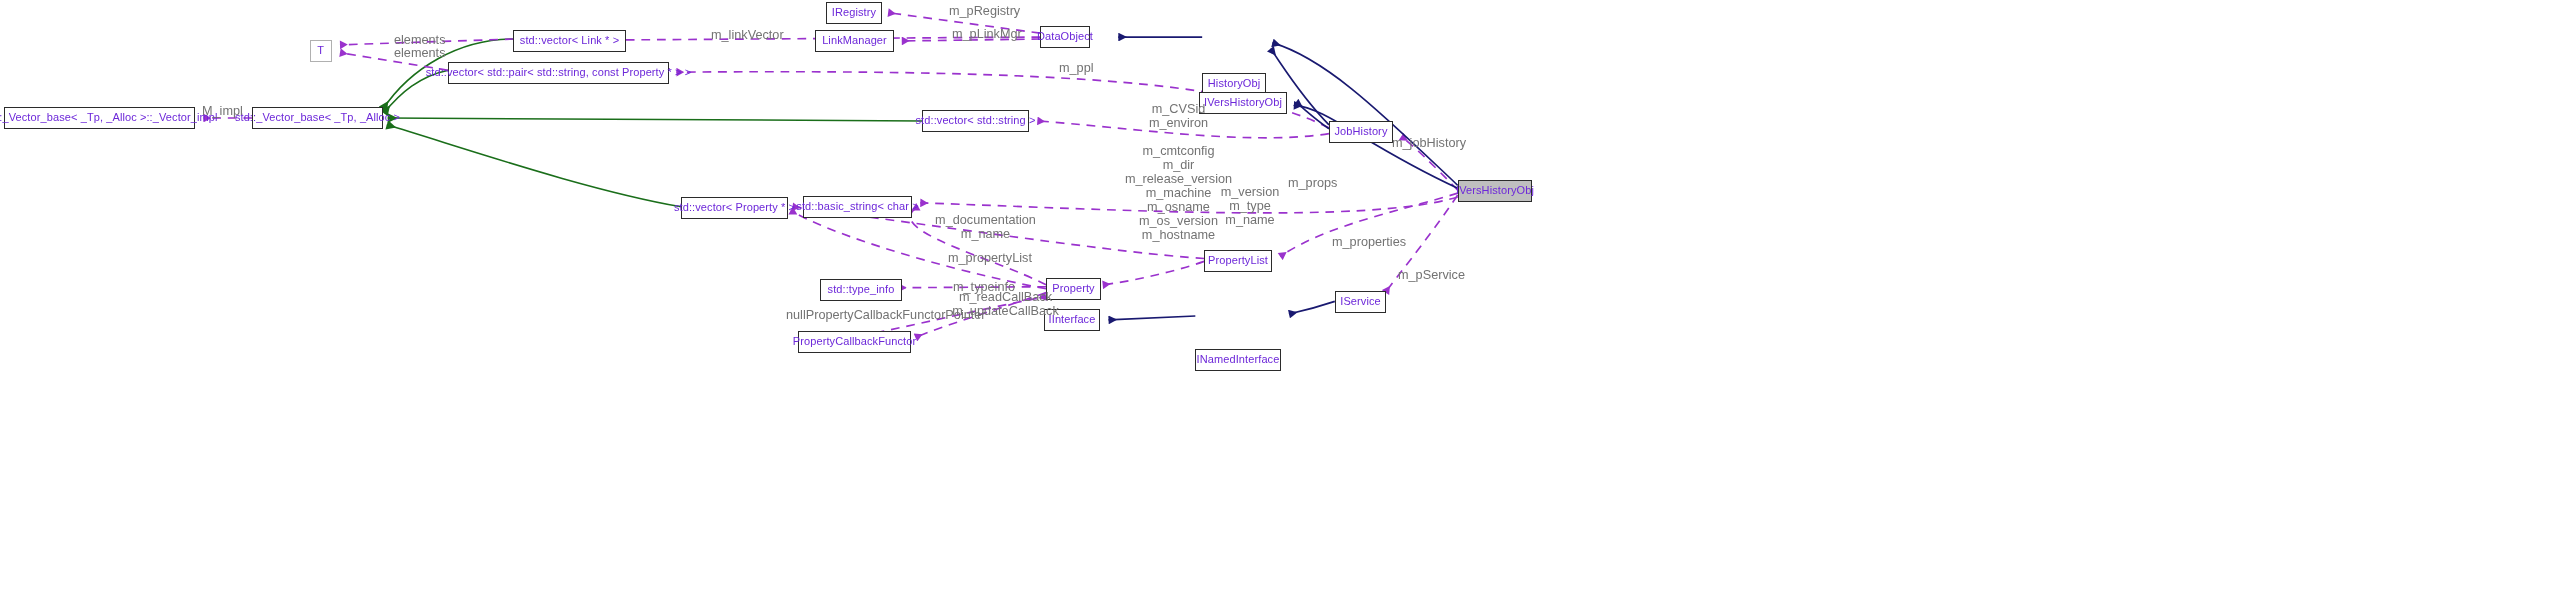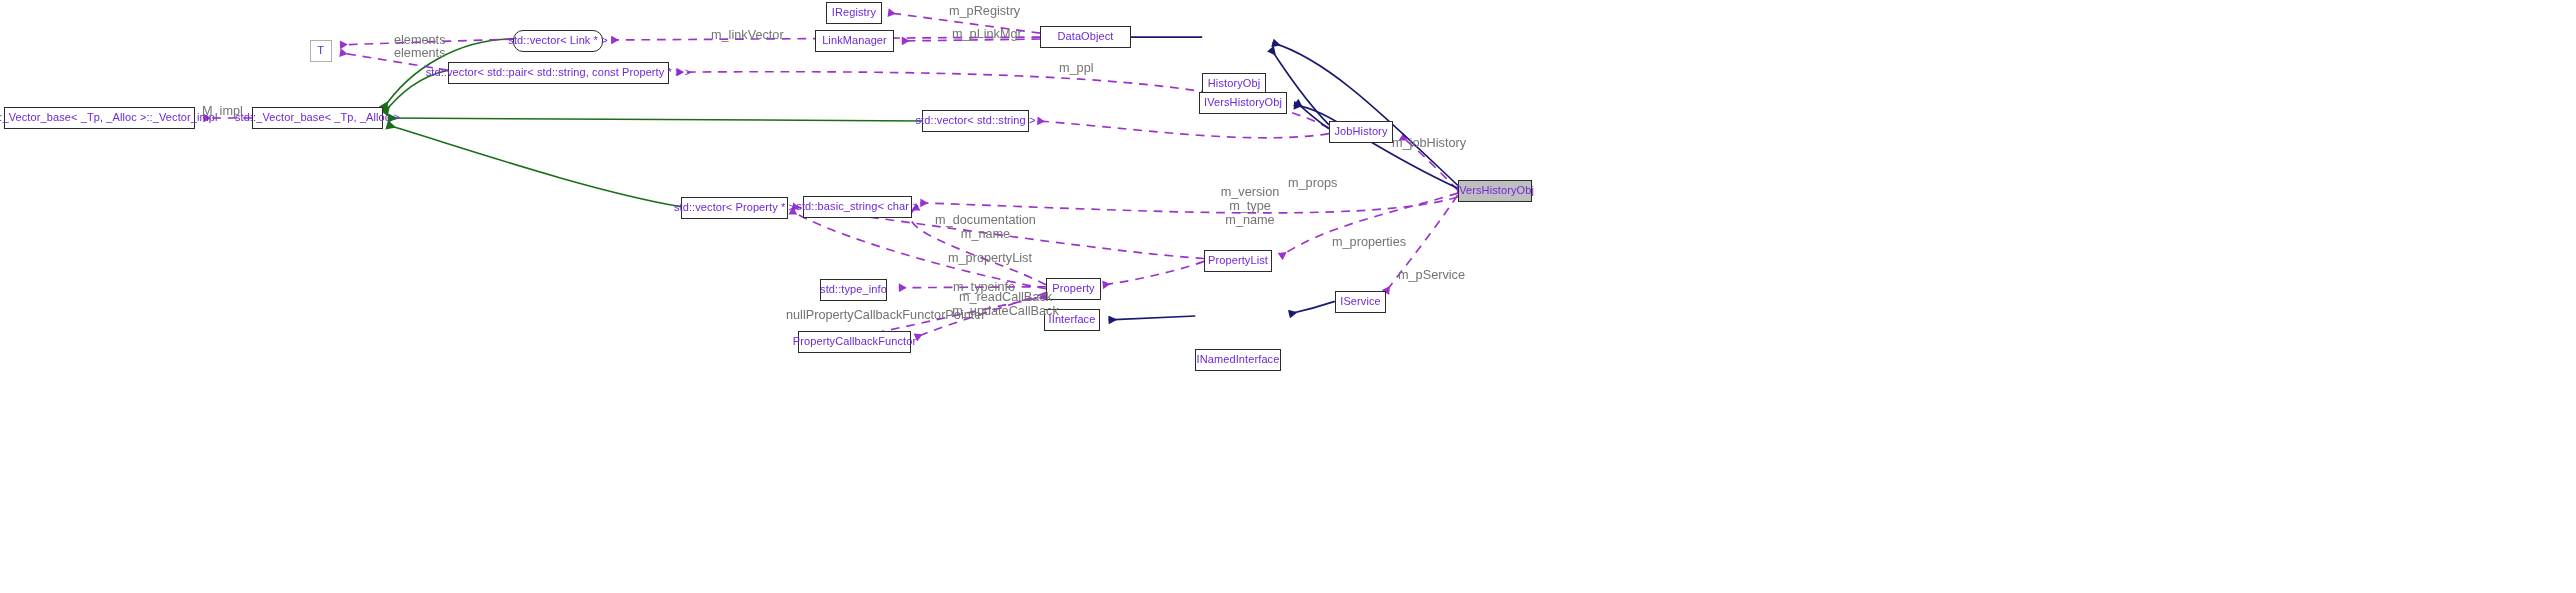--- a/index.html
+++ b/index.html
@@ -111,43 +111,43 @@
       <path d="M1362,128 C1330,95 1310,60 1302,50"></path>
       <path d="M1494,190 C1420,120 1360,60 1304,44"></path>
       <path d="M1494,193 C1400,150 1360,110 1326,108"></path>
       <path d="M1225,324 L1136,328"></path>
       <path d="M1368,309 C1350,315 1330,320 1321,322"></path>
     </g>
   </svg>
 
   <div class="node template" style="left:310px;top:40px;width:21.5px;">T</div>
 
-  <div class="node" style="left:513px;top:30px;width:90px;border-radius:10px;">std::vector&lt; Link * &gt;</div>
+  <div class="node" style="left:513px;top:30px;width:113px;">std::vector&lt; Link * &gt;</div>
 
   <div class="node" style="left:448px;top:62px;width:221px;">std::vector&lt; std::pair&lt; std::string, const Property * &gt; &gt;</div>
 
   <div class="node" style="left:3.9px;top:107px;width:191px;">std::_Vector_base&lt; _Tp, _Alloc &gt;::_Vector_impl</div>
 
   <div class="node" style="left:252px;top:107px;width:131px;">std::_Vector_base&lt; _Tp, _Alloc &gt;</div>
 
   <div class="node" style="left:922px;top:110px;width:107px;">std::vector&lt; std::string &gt;</div>
 
   <div class="node" style="left:681px;top:197px;width:107px;">std::vector&lt; Property * &gt;</div>
 
   <div class="node" style="left:803px;top:196px;width:109px;">std::basic_string&lt; char &gt;</div>
 
-  <div class="node" style="left:820px;top:279px;width:67px;">std::type_info</div>
+  <div class="node" style="left:820px;top:279px;width:82px;">std::type_info</div>
 
   <div class="node" style="left:798px;top:331px;width:113px;">PropertyCallbackFunctor</div>
 
   <div class="node" style="left:826px;top:2px;width:56px;">IRegistry</div>
 
   <div class="node" style="left:815px;top:30px;width:79px;">LinkManager</div>
 
-  <div class="node" style="left:1040px;top:26px;width:91px;">DataObject</div>
+  <div class="node" style="left:1040px;top:26px;width:50px;">DataObject</div>
 
   <div class="node" style="left:1202px;top:26px;width:64px;margin-top:47px;">HistoryObj</div>
 
   <div class="node" style="left:1199px;top:92px;width:88px;">IVersHistoryObj</div>
 
   <div class="node" style="left:1329px;top:121px;width:64px;">JobHistory</div>
 
   <div class="node" style="left:1046px;top:278px;width:55px;">Property</div>
 
   <div class="node" style="left:1204px;top:250px;width:68px;">PropertyList</div>
@@ -167,20 +167,30 @@
   <div class="edge-label" style="left:202px;top:104px;">M_impl</div>
 
   <div class="edge-label" style="left:711px;top:28px;">m_linkVector</div>
 
   <div class="edge-label" style="left:949px;top:3.9px;">m_pRegistry</div>
 
   <div class="edge-label" style="left:952px;top:27px;">m_pLinkMgr</div>
 
   <div class="edge-label" style="left:1059px;top:61px;">m_ppl</div>
 
+  <div class="edge-label" style="left:1112px;top:102px;width:133px;">m_CVSid
+m_environ
+
+m_cmtconfig
+m_dir
+m_release_version
+m_machine
+m_osname
+m_os_version
+m_hostname</div>
 
   <div class="edge-label" style="left:1392px;top:136px;">m_jobHistory</div>
 
   <div class="edge-label" style="left:1288px;top:176px;">m_props</div>
 
   <div class="edge-label" style="left:1217px;top:185px;width:66px;">m_version
 m_type
 m_name</div>
 
   <div class="edge-label" style="left:935px;top:213px;width:101px;">m_documentation

